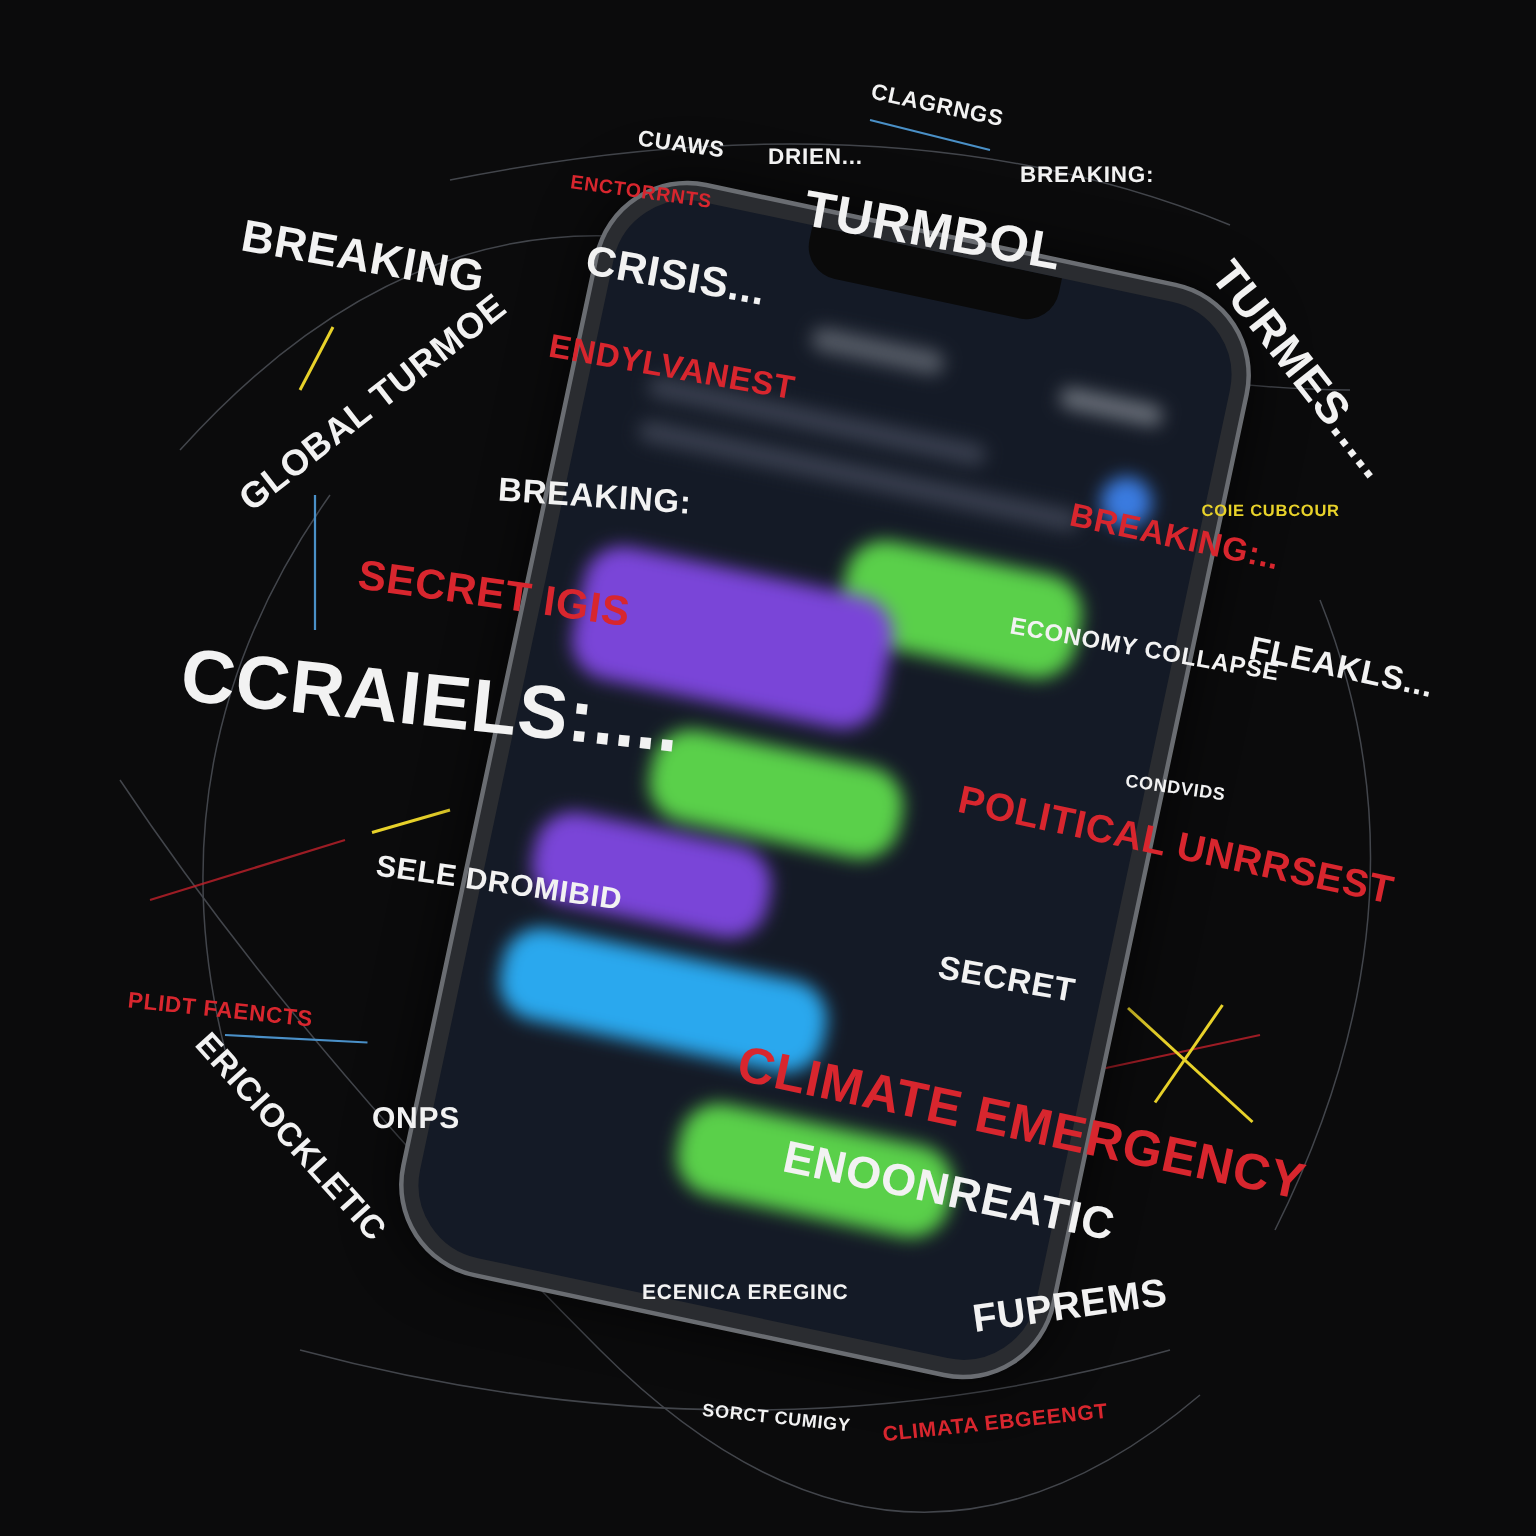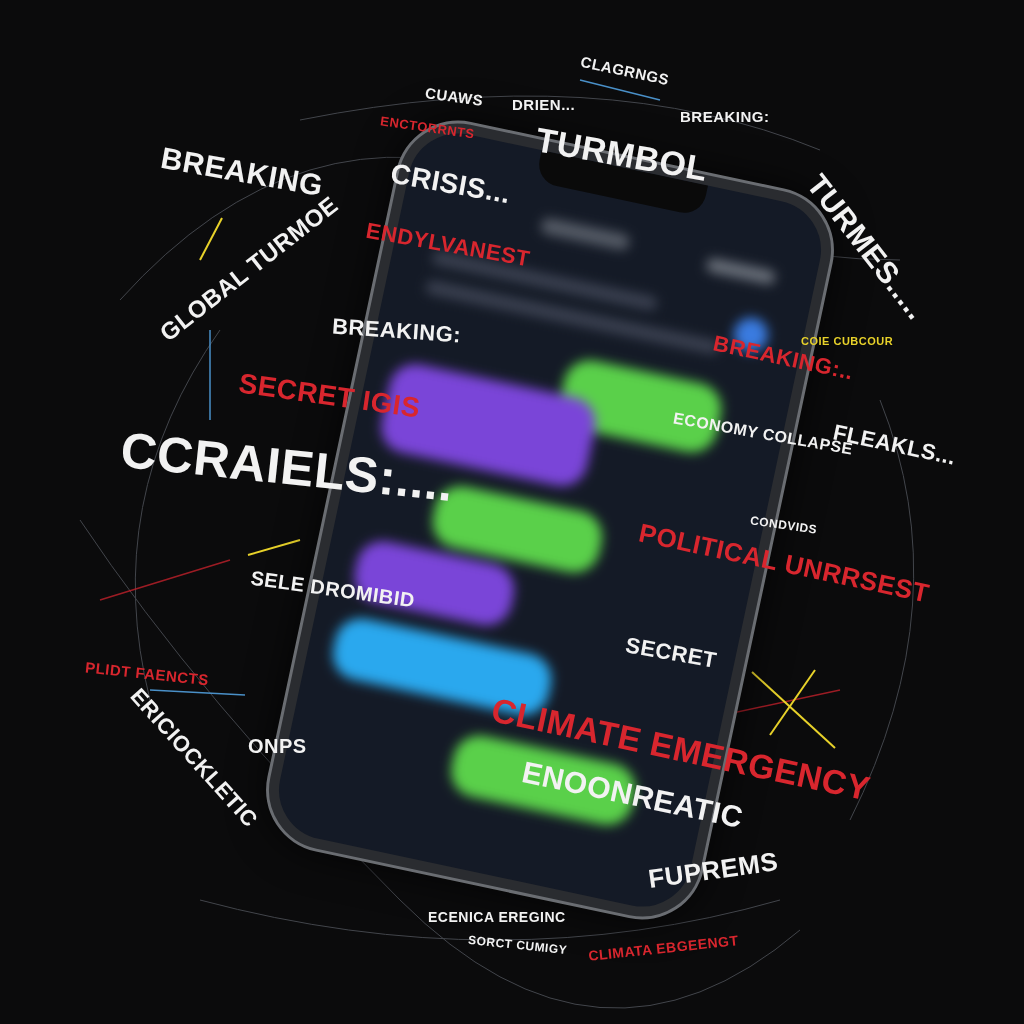--- a/index.html
+++ b/index.html
@@ -92,13 +92,13 @@
 <div class="word white" style="left:250px;top:578px;font-size:20px;transform:rotate(8deg)">SELE DROMIBID</div>
 <div class="word white" style="left:625px;top:640px;font-size:22px;transform:rotate(10deg)">SECRET</div>
 <div class="word red" style="left:85px;top:665px;font-size:15px;transform:rotate(6deg)">PLIDT FAENCTS</div>
 <div class="word white" style="left:248px;top:735px;font-size:20px">ONPS</div>
 <div class="word red" style="left:488px;top:730px;font-size:34px;transform:rotate(12deg)">CLIMATE EMERGENCY</div>
 <div class="word white" style="left:520px;top:778px;font-size:30px;transform:rotate(12deg)">ENOONREATIC</div>
 <div class="word white" style="left:648px;top:855px;font-size:26px;transform:rotate(-8deg)">FUPREMS</div>
 <div class="word white" style="left:105px;top:745px;font-size:22px;transform:rotate(48deg)">ERICIOCKLETIC</div>
 <div class="word red" style="left:588px;top:940px;font-size:14px;transform:rotate(-6deg)">CLIMATA EBGEENGT</div>
 <div class="word white" style="left:468px;top:938px;font-size:12px;transform:rotate(6deg)">SORCT CUMIGY</div>
-<div class="word white" style="left:428px;top:909px;font-size:14px">ECENICA EREGINC</div>
+<div class="word white" style="left:428px;top:853px;font-size:14px">ECENICA EREGINC</div>
 
 </body></html>

